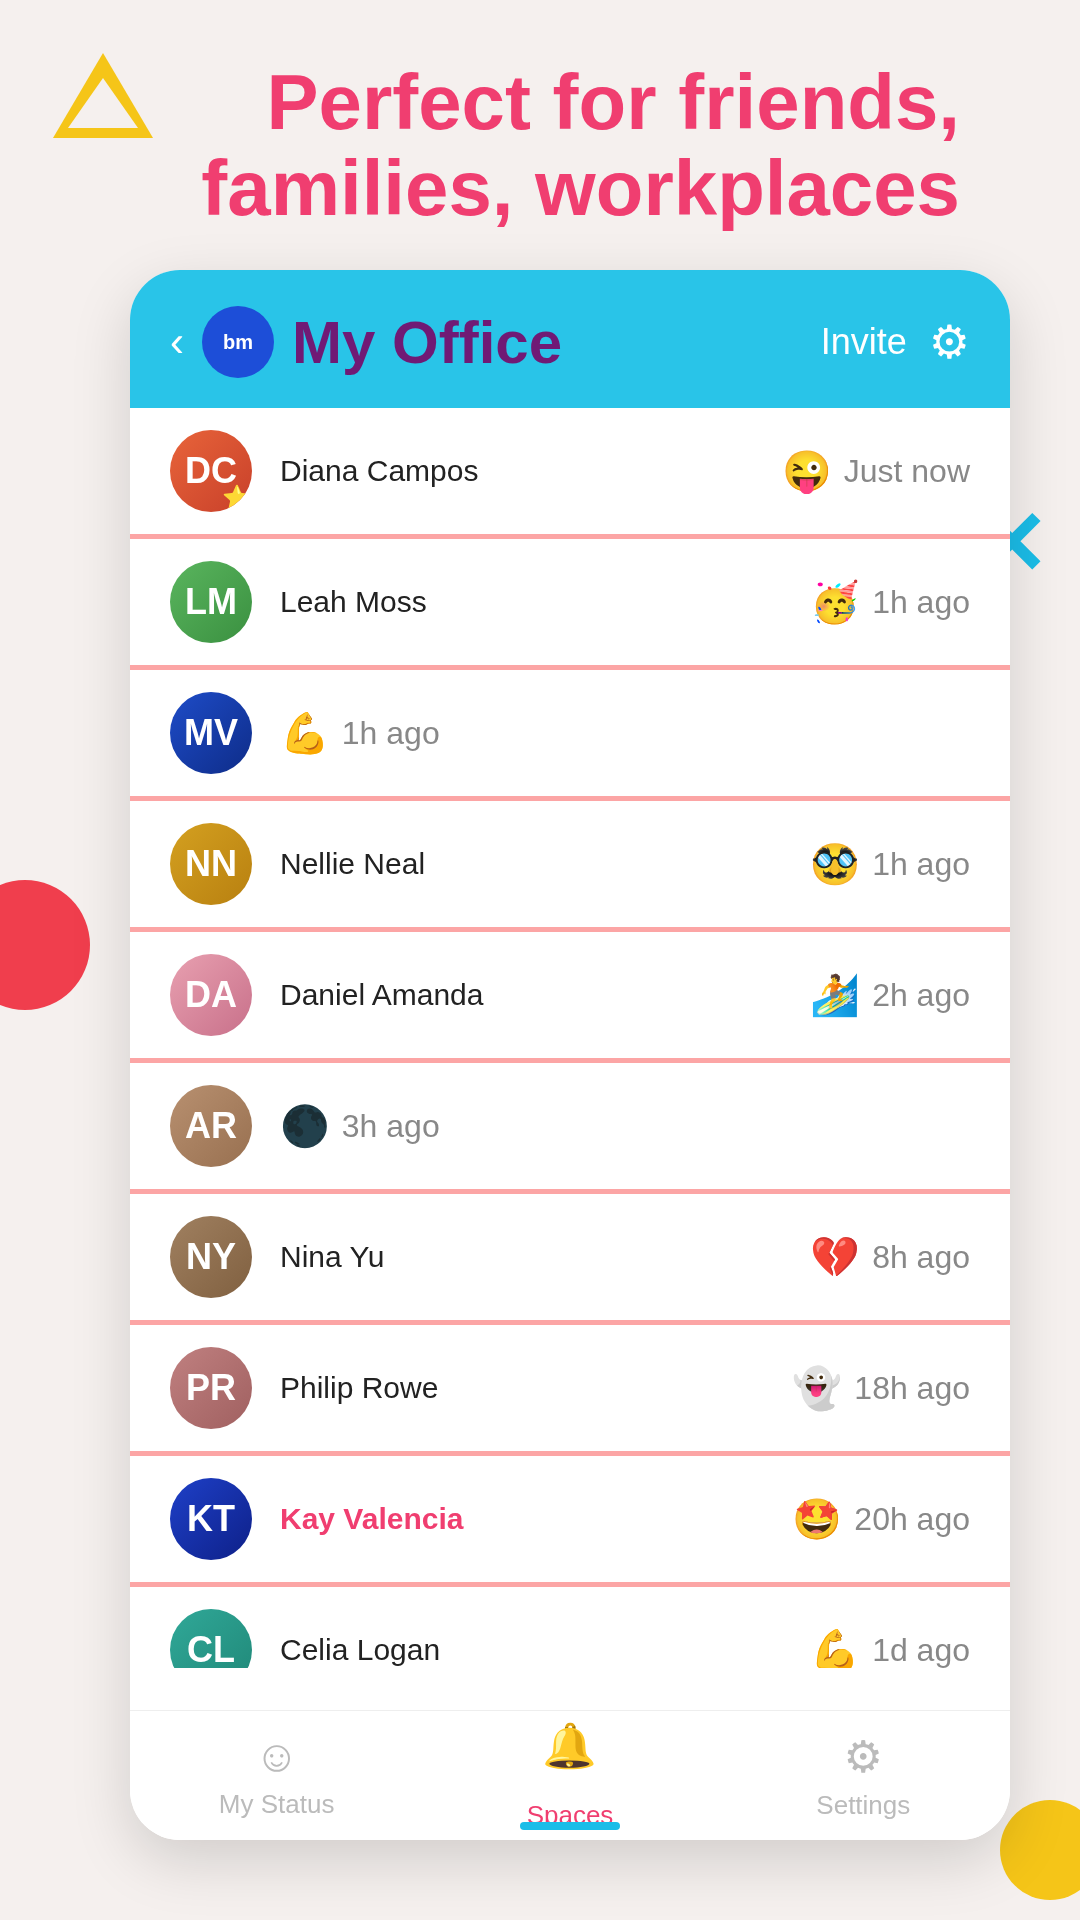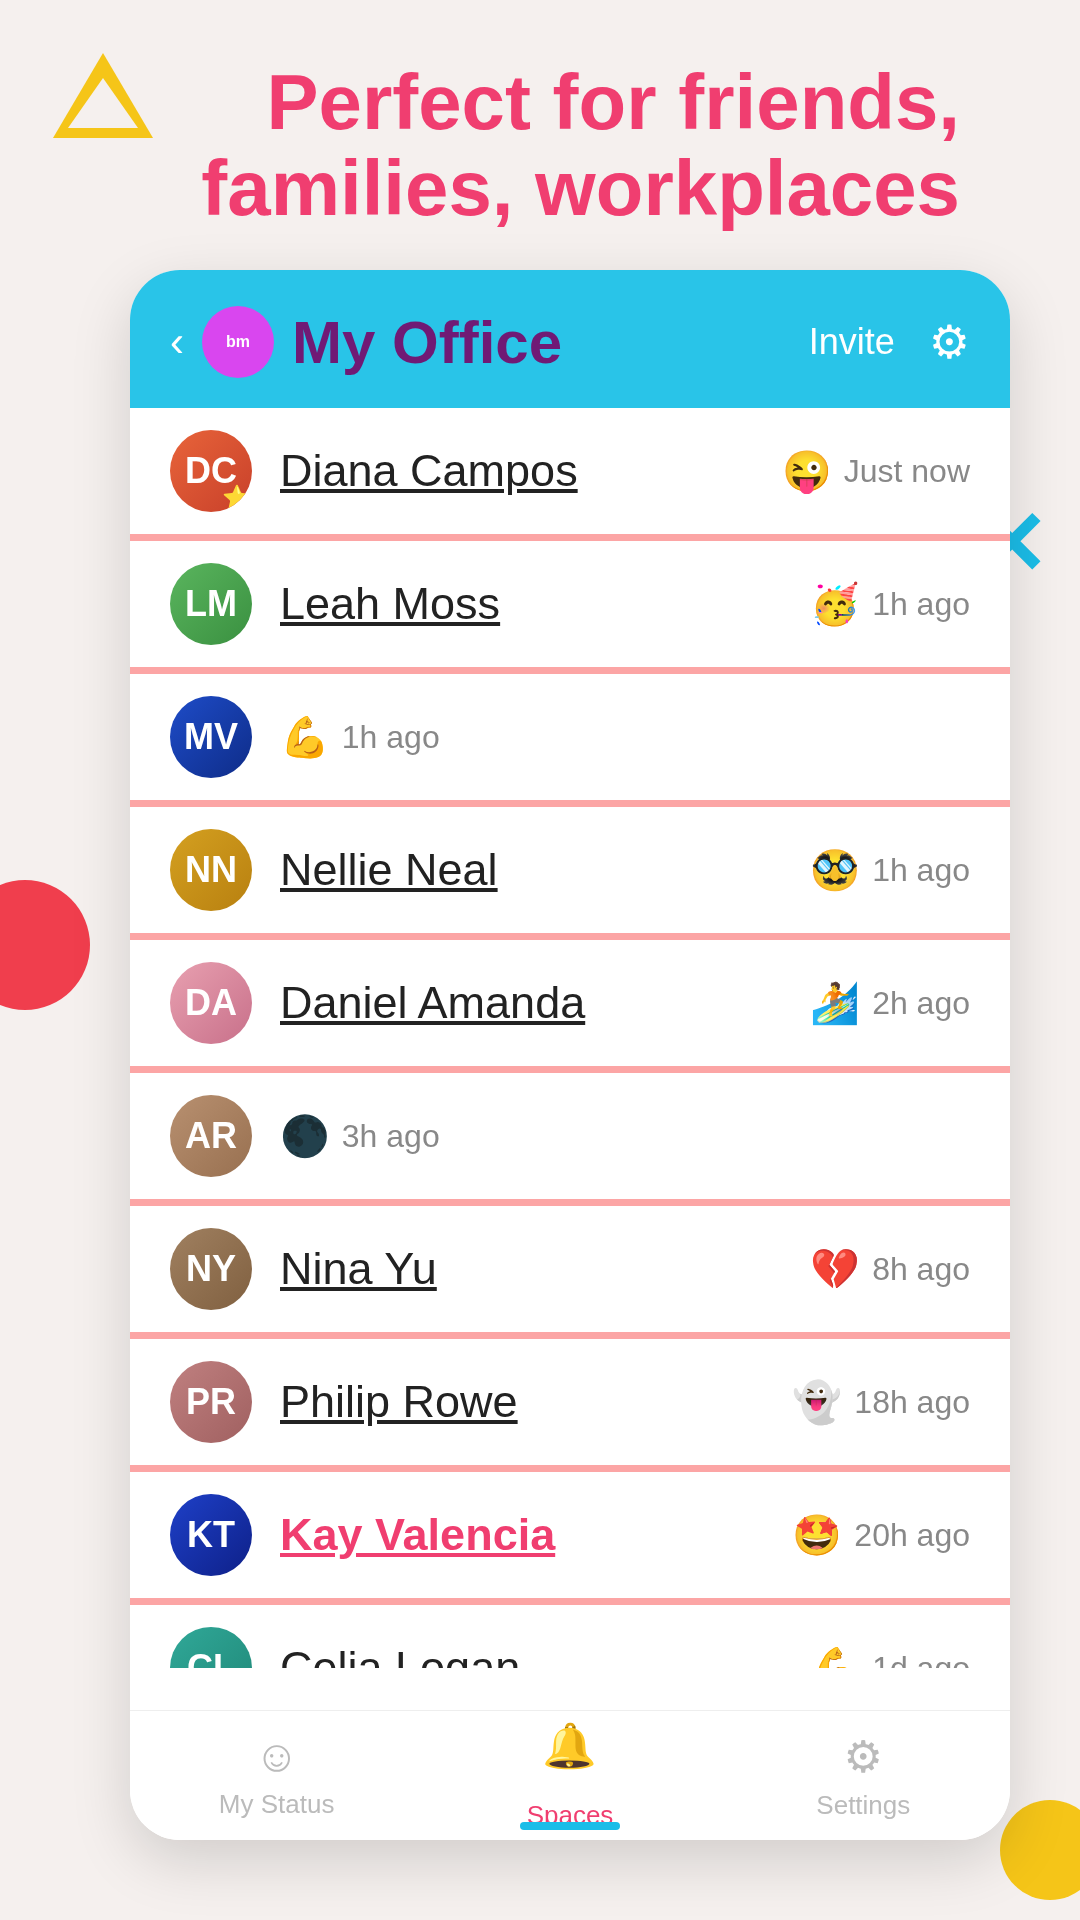--- a/index.html
+++ b/index.html
@@ -96,40 +96,40 @@
 
     .back-arrow {
       color: white;
       font-size: 42px;
       font-weight: 300;
     }
 
     .group-avatar {
       width: 72px;
       height: 72px;
-      background: #d946ef;
+      background: #1d4ed8;
       border-radius: 50%;
       display: flex;
       align-items: center;
       justify-content: center;
-      font-size: 16px;
+      font-size: 20px;
       color: white;
       font-weight: bold;
     }
 
     .group-name {
       color: #701a75;
       font-size: 60px;
       font-weight: 700;
     }
 
     .header-right {
       display: flex;
       align-items: center;
-      gap: 34px;
+      gap: 22px;
     }
 
     .invite-btn {
       color: white;
       font-size: 36px;
       font-weight: 500;
     }
 
     .settings-icon {
       color: white;
@@ -140,21 +140,21 @@
     .member-list {
       background: white;
       overflow-y: auto;
       height: calc(100% - 180px - 130px);
     }
 
     .member-item {
       display: flex;
       align-items: center;
       padding: 22px 40px;
-      border-bottom: 7px solid #fca5a5;
+      border-bottom: 5px solid #fca5a5;
       gap: 28px;
     }
 
     .member-avatar {
       width: 82px;
       height: 82px;
       border-radius: 50%;
       flex-shrink: 0;
       position: relative;
       overflow: hidden;
@@ -168,24 +168,23 @@
 
     .star-badge {
       position: absolute;
       bottom: 0;
       right: 0;
       font-size: 24px;
     }
 
     .member-name {
       flex: 1;
-      font-size: 45px;
+      font-size: 30px;
       font-weight: 500;
       color: #222;
-      text-decoration: underline;
     }
 
     .member-name.highlighted {
       color: #f03e70;
       font-weight: 700;
     }
 
     .status-info {
       display: flex;
       align-items: center;

